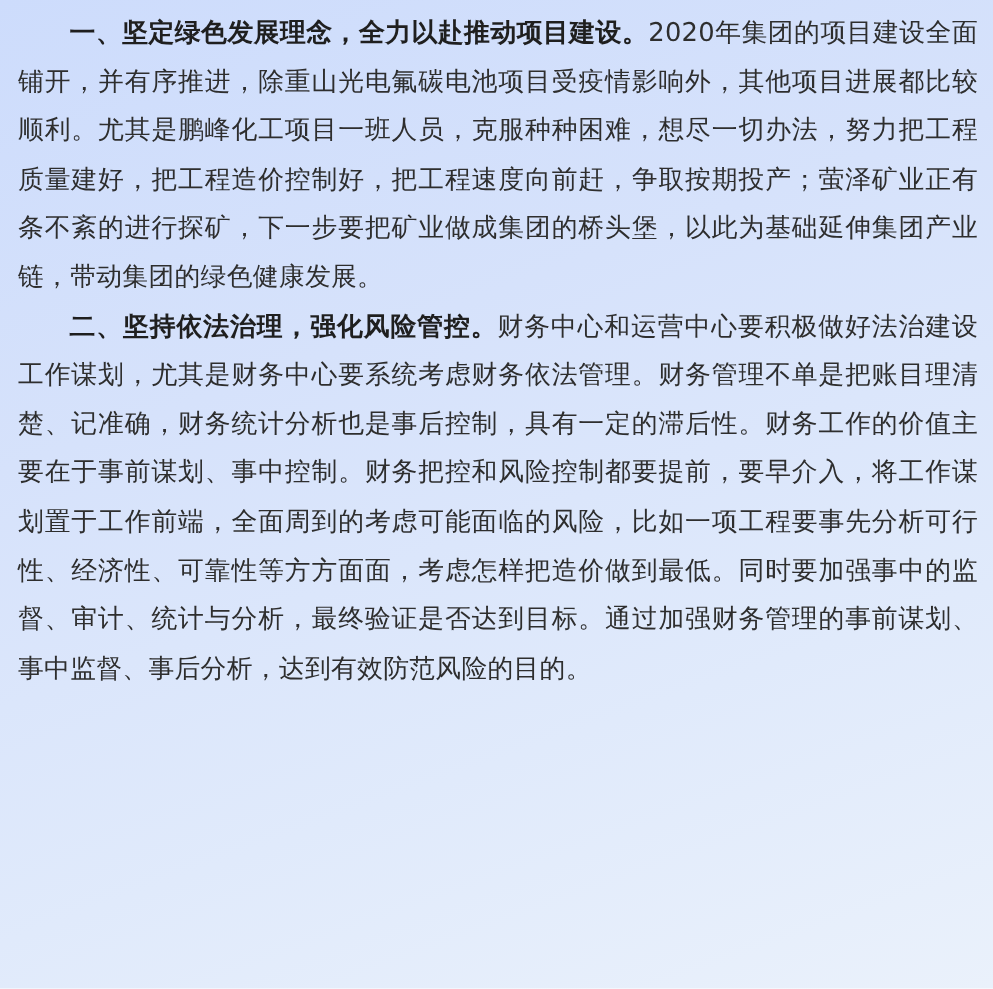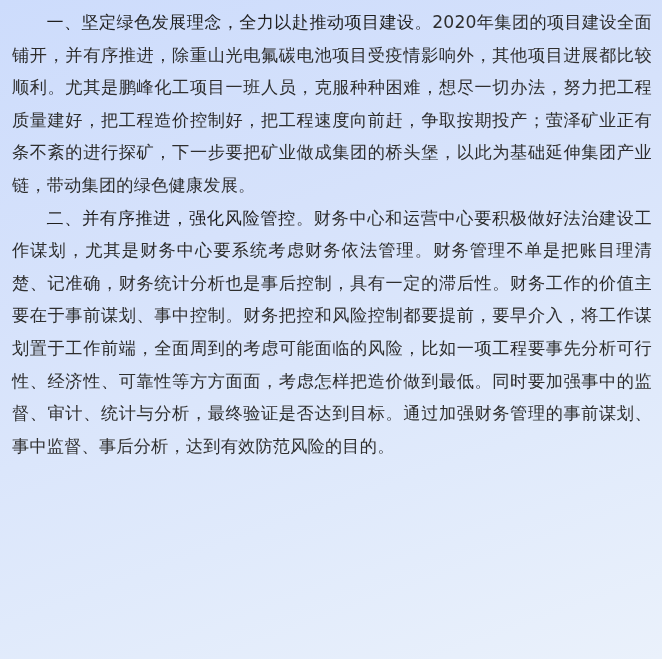--- a/index.html
+++ b/index.html
@@ -23,27 +23,27 @@
   .para {
     margin: 0;
     font-size: 17.2px;
     line-height: 32.6px;
     text-indent: 2em;
     text-align: justify;
     letter-spacing: 0.2px;
     word-break: break-all;
   }
   .para strong {
-    font-weight: normal;
+    font-weight: bold;
     color: #1f1f1f;
   }
 </style>
 </head>
 <body>
 
 <div class="article">
   <p class="para">
     <strong>一、坚定绿色发展理念，全力以赴推动项目建设。</strong><span>2020年集团的项目建设全面铺开，并有序推进，除重山光电氟碳电池项目受疫情影响外，其他项目进展都比较顺利。尤其是鹏峰化工项目一班人员，克服种种困难，想尽一切办法，努力把工程质量建好，把工程造价控制好，把工程速度向前赶，争取按期投产；萤泽矿业正有条不紊的进行探矿，下一步要把矿业做成集团的桥头堡，以此为基础延伸集团产业链，带动集团的绿色健康发展。</span>
   </p>
   <p class="para">
-    <strong>二、并有序推进，强化风险管控。</strong><span>财务中心和运营中心要积极做好法治建设工作谋划，尤其是财务中心要系统考虑财务依法管理。财务管理不单是把账目理清楚、记准确，财务统计分析也是事后控制，具有一定的滞后性。财务工作的价值主要在于事前谋划、事中控制。财务把控和风险控制都要提前，要早介入，将工作谋划置于工作前端，全面周到的考虑可能面临的风险，比如一项工程要事先分析可行性、经济性、可靠性等方方面面，考虑怎样把造价做到最低。同时要加强事中的监督、审计、统计与分析，最终验证是否达到目标。通过加强财务管理的事前谋划、事中监督、事后分析，达到有效防范风险的目的。</span>
+    <strong>二、坚持依法治理，强化风险管控。</strong><span>财务中心和运营中心要积极做好法治建设工作谋划，尤其是财务中心要系统考虑财务依法管理。财务管理不单是把账目理清楚、记准确，财务统计分析也是事后控制，具有一定的滞后性。财务工作的价值主要在于事前谋划、事中控制。财务把控和风险控制都要提前，要早介入，将工作谋划置于工作前端，全面周到的考虑可能面临的风险，比如一项工程要事先分析可行性、经济性、可靠性等方方面面，考虑怎样把造价做到最低。同时要加强事中的监督、审计、统计与分析，最终验证是否达到目标。通过加强财务管理的事前谋划、事中监督、事后分析，达到有效防范风险的目的。</span>
   </p>
 </div>
 
 </body></html>

